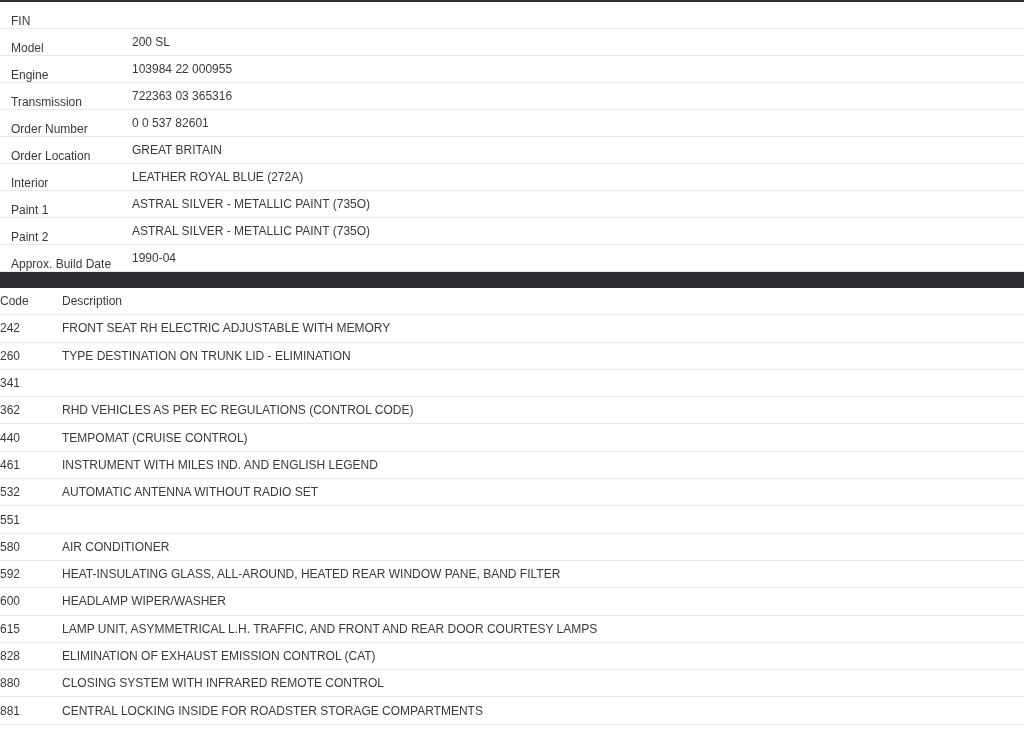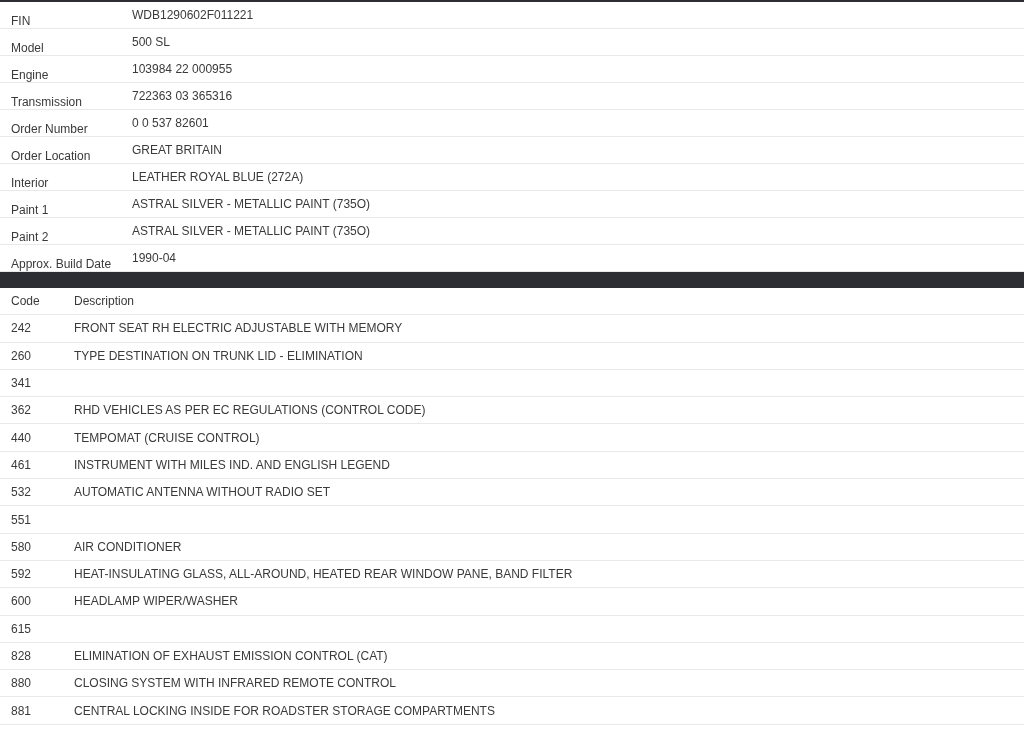--- a/index.html
+++ b/index.html
@@ -51,22 +51,21 @@
     display: flex;
     align-items: center;
     height: 27.3px;
     box-sizing: border-box;
     border-bottom: 1px solid var(--divider, #e9e9e9);
     font-size: 12px;
     color: var(--text, #3a3a3a);
   }
   .col-code {
     box-sizing: border-box;
-    width: 74px;
-    padding-left: 11px;
+    width: 62px;
     flex-shrink: 0;
   }
   .col-desc {
     flex: 1;
     white-space: nowrap;
   }
   .tbl-header .col-code,
   .tbl-header .col-desc {
     color: var(--text, #3a3a3a);
   }
@@ -76,26 +75,25 @@
 
 <div id="page">
 
   <div class="top-line"></div>
 
   <div>
     <div>
 
         <div class="kv-row">
           <div class="kv-label">FIN</div>
-          <div class="kv-value">WDB1290602F011221</div>
         </div>
 
         <div class="kv-row">
           <div class="kv-label">Model</div>
-          <div class="kv-value">500 SL</div>
+          <div class="kv-value">200 SL</div>
         </div>
 
         <div class="kv-row">
           <div class="kv-label">Engine</div>
           <div class="kv-value">103984 22 000955</div>
         </div>
 
         <div class="kv-row">
           <div class="kv-label">Transmission</div>
           <div class="kv-value">722363 03 365316</div>
@@ -190,20 +188,21 @@
           <div class="col-desc">HEAT-INSULATING GLASS, ALL-AROUND, HEATED REAR WINDOW PANE, BAND FILTER</div>
         </div>
 
         <div class="tbl-row">
           <div class="col-code">600</div>
           <div class="col-desc">HEADLAMP WIPER/WASHER</div>
         </div>
 
         <div class="tbl-row">
           <div class="col-code">615</div>
+          <div class="col-desc">LAMP UNIT, ASYMMETRICAL L.H. TRAFFIC, AND FRONT AND REAR DOOR COURTESY LAMPS</div>
         </div>
 
 
         <div class="tbl-row">
           <div class="col-code">828</div>
           <div class="col-desc">ELIMINATION OF EXHAUST EMISSION CONTROL (CAT)</div>
         </div>
 
         <div class="tbl-row">
           <div class="col-code">880</div>

